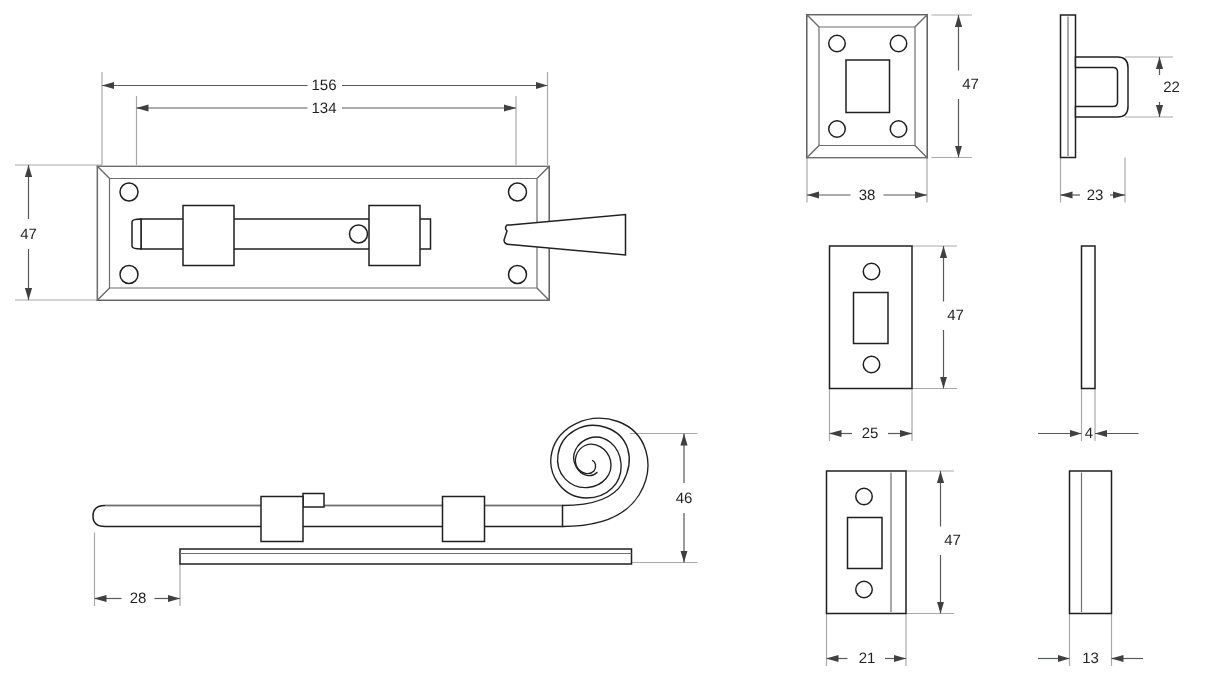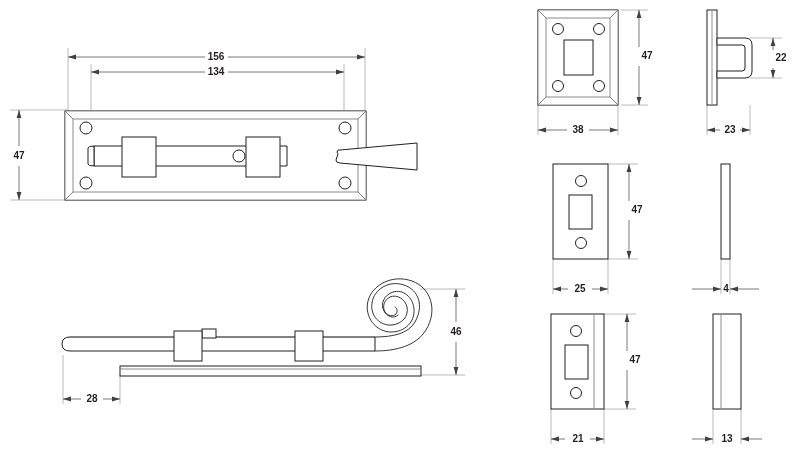--- a/index.html
+++ b/index.html
@@ -11,21 +11,20 @@
     width: 808px;
     height: 456px;
     font-family: "Liberation Sans", sans-serif;
     overflow: hidden;
   }
   #drawing-root {
     position: relative;
     width: 808px;
     height: 408px;
     background: #ffffff;
-    font-weight: bold;
   }
   svg#tech-drawing {
     display: block;
     width: 808px;
     height: 456px;
   }
   .outline {
     fill: #ffffff;
     stroke: #231f20;
     stroke-width: 1;

